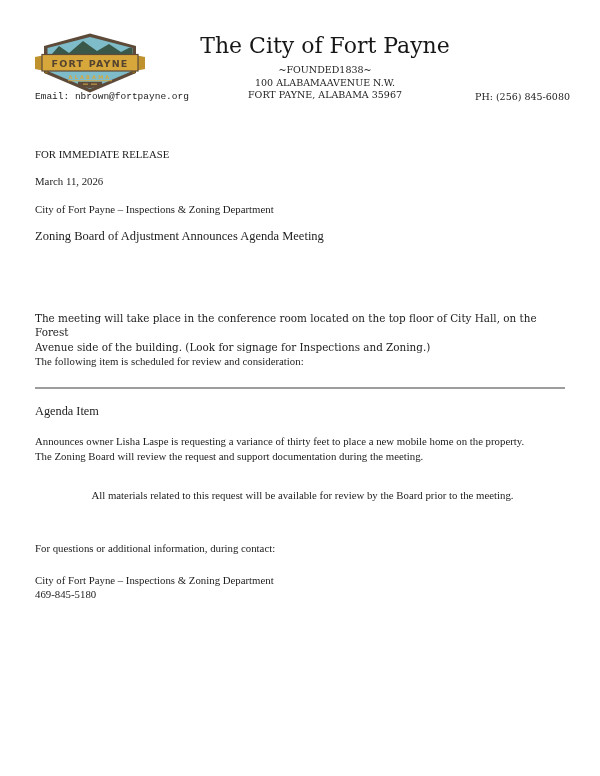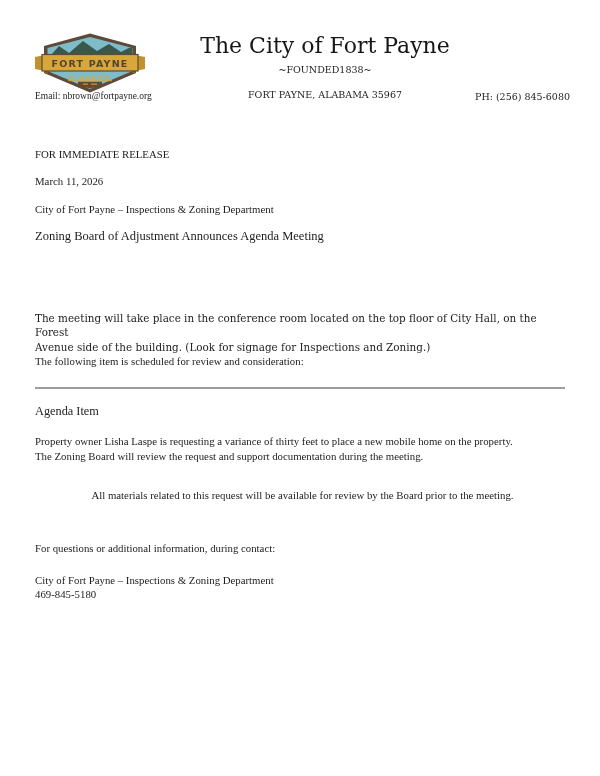--- a/index.html
+++ b/index.html
@@ -13,21 +13,21 @@
   }
   .abs{position:absolute;}
   
   .logo{left:33px;top:33px;width:114px;height:60px;}
   .hdr-center{left:175px;top:0;width:300px;text-align:center;font-family:"DejaVu Serif", serif;}
   .title{top:33px;font-size:22px;line-height:26px;color:#161616;}
   .hdr-small{font-size:9.5px;line-height:12px;color:#1c1c1c;}
   .founded{top:64px;}
   .addr1{top:76.5px;}
   .addr2{top:89px;}
-  .email{left:35px;top:90.5px;font-family:Liberation Serif, serif;font-size:9.5px;}
+  .email{left:35px;top:90.5px;font-family:Liberation Mono, monospace;font-size:9.5px;}
   .phone{right:30px;top:90.5px;font-family:"DejaVu Serif", serif;font-size:9.5px;}
   
   .bodytxt{left:35px;width:535px;font-size:10.8px;line-height:14px;}
   .release{top:147px;}
   .date{top:174px;}
   .dept{top:202px;}
   .headline{top:229px;font-size:12.5px;}
   .para-meeting{top:270px;line-height:20.5px;}
   .para-location{top:311px;line-height:14.3px;}
   .georgia-line{font-family:"DejaVu Serif", serif;font-size:10.4px;}
@@ -73,20 +73,21 @@
     <text x="57" y="46" text-anchor="middle" font-family="DejaVu Sans, sans-serif" font-size="5" font-weight="bold" letter-spacing="2.2" fill="#d7a73c">ALABAMA</text>
     <rect x="35" y="47.3" width="44" height="0.9" fill="#d7a73c"></rect>
 
     <polygon points="45,48.8 69,48.8 69,53 57,55.3 45,53" fill="#5d4a39"></polygon>
     <rect x="50" y="50.6" width="5" height="1.1" fill="#c9a045"></rect>
     <rect x="58" y="50.6" width="6" height="1.1" fill="#c9a045"></rect>
   </svg>
 
   <div class="abs hdr-center title">The City of Fort Payne</div>
   <div class="abs hdr-center hdr-small founded">~FOUNDED1838~</div>
+  <div class="abs hdr-center hdr-small addr1">100 ALABAMAAVENUE N.W.</div>
   <div class="abs hdr-center hdr-small addr2">FORT PAYNE, ALABAMA 35967</div>
   <div class="abs email">Email: nbrown@fortpayne.org</div>
   <div class="abs phone">PH: (256) 845-6080</div>
 
   <div class="abs bodytxt release">FOR IMMEDIATE RELEASE</div>
   <div class="abs bodytxt date">March 11, 2026</div>
   <div class="abs bodytxt dept">City of Fort Payne – Inspections &amp; Zoning Department</div>
   <div class="abs bodytxt headline">Zoning Board of Adjustment Announces Agenda Meeting</div>
 
 
@@ -94,21 +95,21 @@
     <span class="georgia-line">The meeting will take place in the conference room located on the top floor of City Hall, on the Forest</span><br>
     <span class="georgia-line">Avenue side of the building. (Look for signage for Inspections and Zoning.)</span><br>
     <span class="times-line">The following item is scheduled for review and consideration:</span>
   </div>
 
   <div class="abs divider"></div>
 
   <div class="abs bodytxt agenda-heading">Agenda Item</div>
 
   <div class="abs bodytxt para-agenda">
-    <span>Property owner Lisha Laspe is requesting a variance of thirty feet to place a new mobile home on the property.</span><br>
+    <span>Announces owner Lisha Laspe is requesting a variance of thirty feet to place a new mobile home on the property.</span><br>
     <span>The Zoning Board will review the request and support documentation during the meeting.</span>
   </div>
 
   <div class="abs bodytxt para-materials">All materials related to this request will be available for review by the Board prior to the meeting.</div>
 
   <div class="abs bodytxt contact-intro">For questions or additional information, during contact:</div>
   <div class="abs bodytxt contact-dept">City of Fort Payne – Inspections &amp; Zoning Department</div>
   <div class="abs bodytxt contact-phone">469-845-5180</div>
 
 </div>

